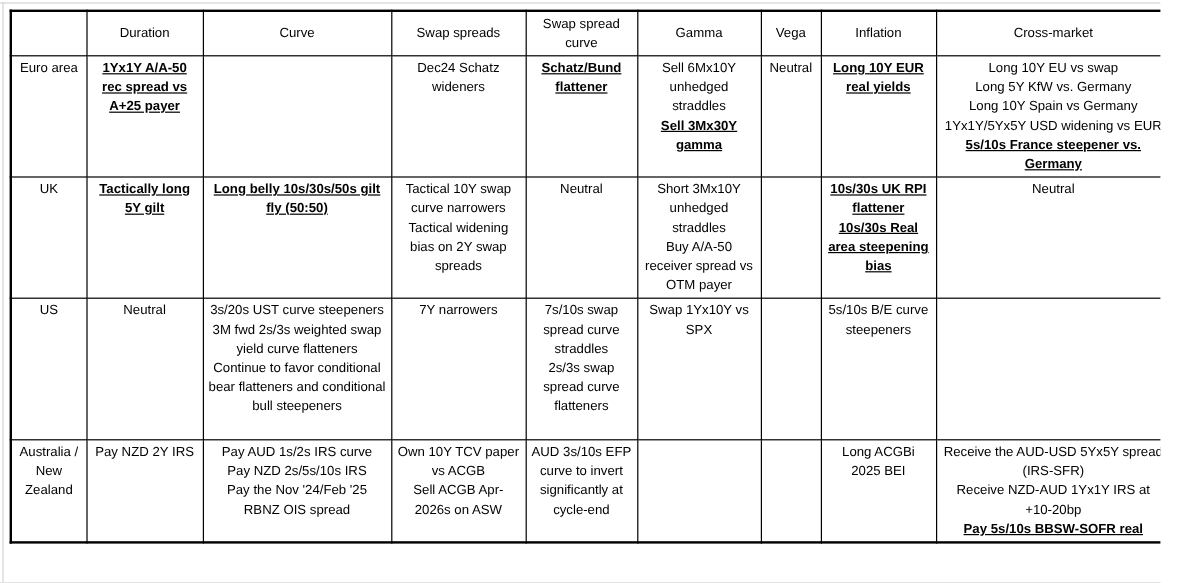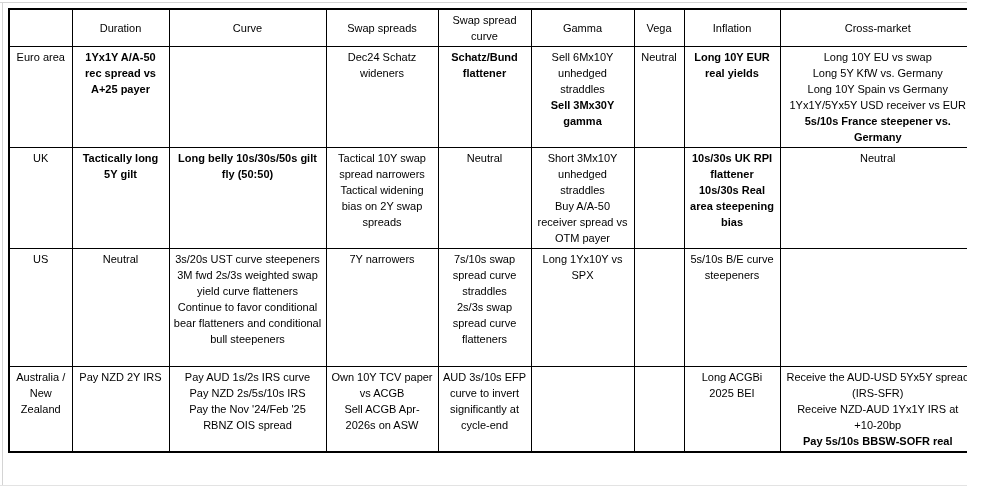--- a/index.html
+++ b/index.html
@@ -56,20 +56,21 @@
     text-align: center;
     vertical-align: middle;
   }
   table.strategy td {
     text-align: center;
     vertical-align: top;
   }
   td .item { margin: 0; }
   td .em {
     font-weight: bold;
+    text-decoration: underline;
   }
 </style>
 </head>
 <body>
 
 <div class="page">
   <div class="edge-top"></div>
   <div class="edge-left"></div>
   <div class="edge-bottom"></div>
 
@@ -120,36 +121,36 @@
           <td>
             <div class="item">Neutral</div>
           </td>
           <td>
             <div class="item em">Long 10Y EUR real yields</div>
           </td>
           <td>
             <div class="item">Long 10Y EU vs swap</div>
             <div class="item">Long 5Y KfW vs. Germany</div>
             <div class="item">Long 10Y Spain vs Germany</div>
-            <div class="item">1Yx1Y/5Yx5Y USD receiver vs EUR</div>
+            <div class="item">1Yx1Y/5Yx5Y USD widening vs EUR</div>
             <div class="item em">5s/10s France steepener vs. Germany</div>
           </td>
         </tr>
         <tr style="height: 82px;">
           <td>
             <div class="item">UK</div>
           </td>
           <td>
             <div class="item em">Tactically long 5Y gilt</div>
           </td>
           <td>
             <div class="item em">Long belly 10s/30s/50s gilt fly (50:50)</div>
           </td>
           <td>
-            <div class="item">Tactical 10Y swap spread narrowers</div>
+            <div class="item">Tactical 10Y swap curve narrowers</div>
             <div class="item">Tactical widening bias on 2Y swap spreads</div>
           </td>
           <td>
             <div class="item">Neutral</div>
           </td>
           <td>
             <div class="item">Short 3Mx10Y unhedged straddles</div>
             <div class="item">Buy A/A-50 receiver spread vs OTM payer</div>
           </td>
           <td></td>
@@ -174,21 +175,21 @@
             <div class="item">Continue to favor conditional bear flatteners and conditional bull steepeners</div>
           </td>
           <td>
             <div class="item">7Y narrowers</div>
           </td>
           <td>
             <div class="item">7s/10s swap spread curve straddles</div>
             <div class="item">2s/3s swap spread curve flatteners</div>
           </td>
           <td>
-            <div class="item">Long 1Yx10Y vs SPX</div>
+            <div class="item">Swap 1Yx10Y vs SPX</div>
           </td>
           <td></td>
           <td>
             <div class="item">5s/10s B/E curve steepeners</div>
           </td>
           <td></td>
         </tr>
         <tr style="height: 78px;">
           <td>
             <div class="item">Australia / New Zealand</div>

